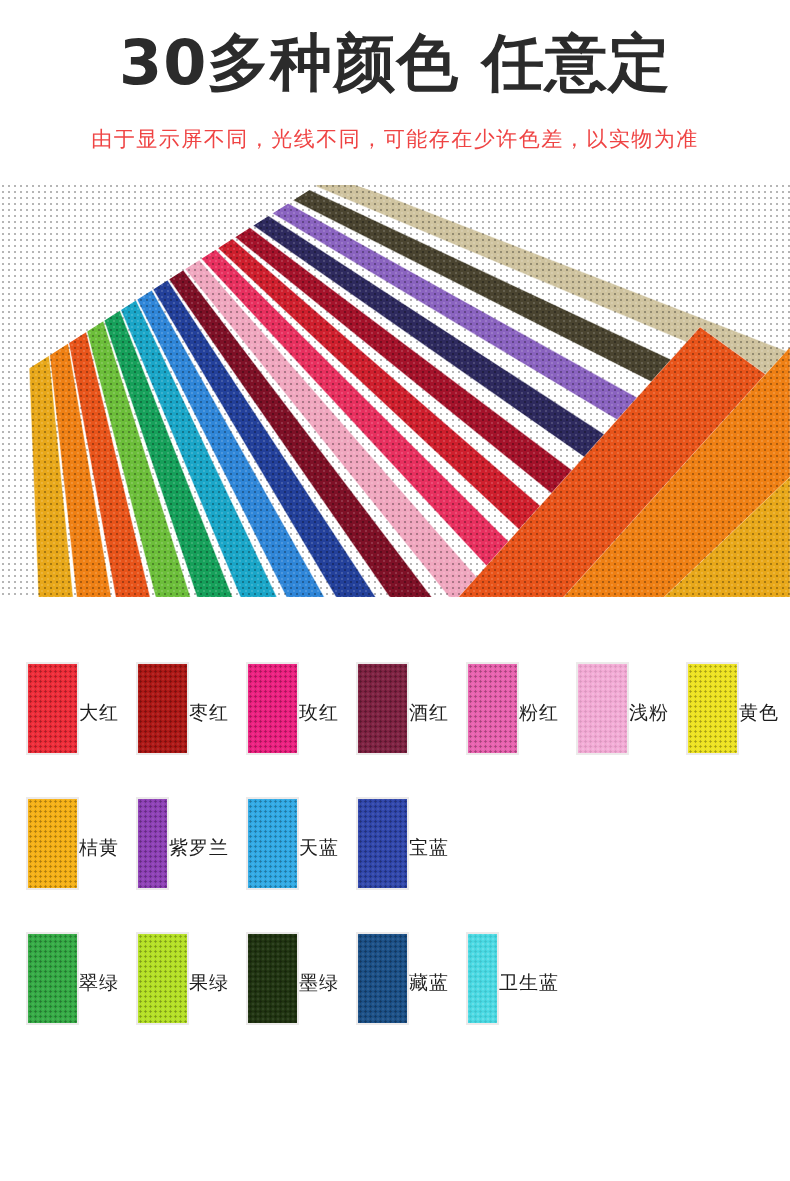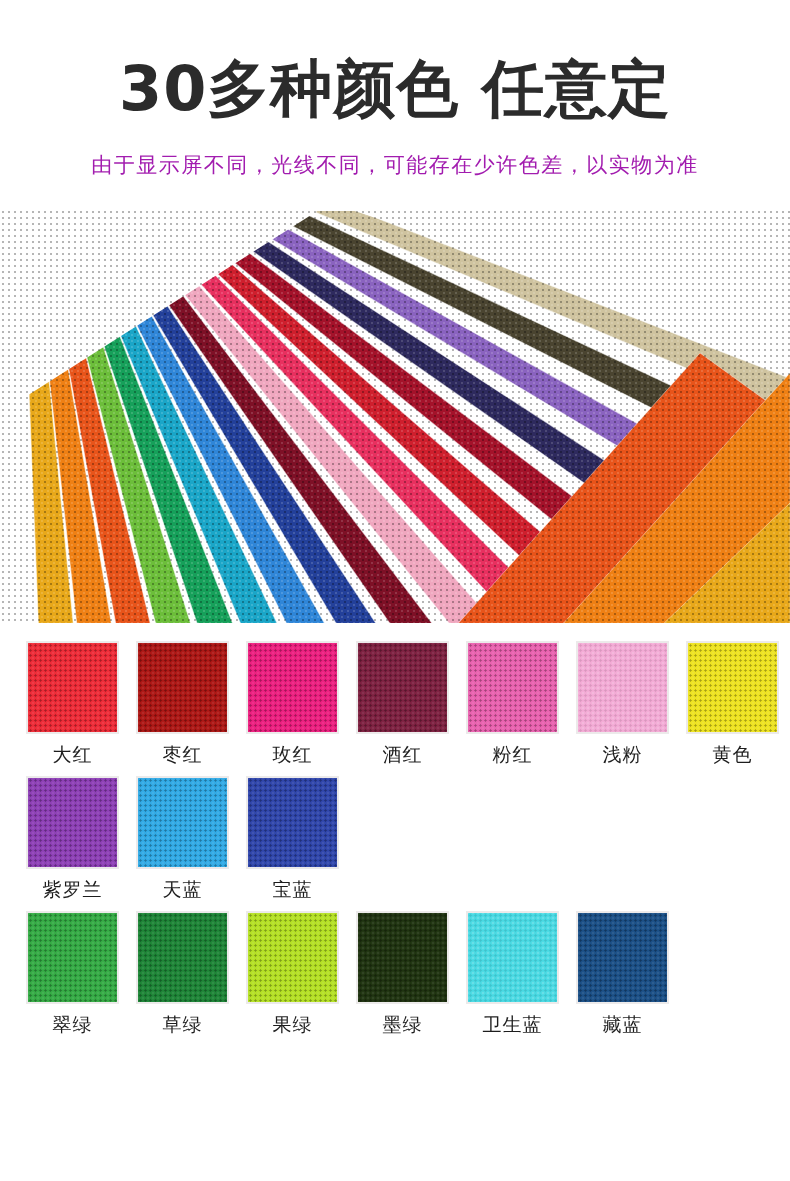--- a/index.html
+++ b/index.html
@@ -10,36 +10,36 @@
   body {
     width: 790px;
     height: 1181px;
     font-family: "Liberation Sans", "DejaVu Sans", sans-serif;
     overflow: hidden;
     position: relative;
   }
 
   
   .header {
-    padding-top: 56px;
+    padding-top: 30px;
     text-align: center;
   }
   .page-title {
     font-size: 62px;
     font-weight: bold;
     letter-spacing: 1px;
     color: #2b2b2b;
     line-height: 1.05;
     margin: 0;
     font-family: "DejaVu Sans", "Liberation Sans", sans-serif;
   }
   .page-subtitle {
     margin: 30px 0 0 0;
     font-size: 21px;
-    color: #a21caf;
+    color: #ef4444;
     letter-spacing: 1.5px;
     font-family: "DejaVu Sans", "Liberation Sans", sans-serif;
   }
 
   
   .fan-photo {
     position: relative;
     width: 790px;
     height: 424px;
     margin-top: 24px;
@@ -90,21 +90,21 @@
     width: 744px;
   }
   .swatch-row {
     display: flex;
     height: 135px;
   }
   .swatch-cell {
     width: 93px;
     margin-right: 17px;
     display: flex;
-    flex-direction: column;
+    flex-direction: row;
     align-items: center;
   }
   .swatch-chip {
     position: relative;
     width: 93px;
     height: 93px;
     box-sizing: border-box;
     border: 2px solid #eceaea;
     overflow: hidden;
   }
@@ -210,20 +210,26 @@
       </div>
       <div class="swatch-cell">
         <div class="swatch-chip" style="background: rgb(237, 226, 32);">
           <div class="mesh"></div>
         </div>
         <div class="swatch-label">黄色</div>
       </div>
     </div>
     <div class="swatch-row">
       <div class="swatch-cell">
+        <div class="swatch-chip" style="background: rgb(245, 176, 21);">
+          <div class="mesh"></div>
+        </div>
+        <div class="swatch-label">桔黄</div>
+      </div>
+      <div class="swatch-cell">
         <div class="swatch-chip" style="background: rgb(141, 63, 181);">
           <div class="mesh"></div>
         </div>
         <div class="swatch-label">紫罗兰</div>
       </div>
       <div class="swatch-cell">
         <div class="swatch-chip" style="background: rgb(48, 169, 228);">
           <div class="mesh"></div>
         </div>
         <div class="swatch-label">天蓝</div>
@@ -236,43 +242,37 @@
       </div>
     </div>
     <div class="swatch-row">
       <div class="swatch-cell">
         <div class="swatch-chip" style="background: rgb(52, 170, 68);">
           <div class="mesh"></div>
         </div>
         <div class="swatch-label">翠绿</div>
       </div>
       <div class="swatch-cell">
-        <div class="swatch-chip" style="background: rgb(29, 132, 54);">
-          <div class="mesh"></div>
-        </div>
-        <div class="swatch-label">草绿</div>
-      </div>
-      <div class="swatch-cell">
         <div class="swatch-chip" style="background: rgb(180, 224, 36);">
           <div class="mesh"></div>
         </div>
         <div class="swatch-label">果绿</div>
       </div>
       <div class="swatch-cell">
         <div class="swatch-chip" style="background: rgb(31, 51, 16);">
           <div class="mesh"></div>
         </div>
         <div class="swatch-label">墨绿</div>
       </div>
       <div class="swatch-cell">
+        <div class="swatch-chip" style="background: rgb(26, 79, 134);">
+          <div class="mesh"></div>
+        </div>
+        <div class="swatch-label">藏蓝</div>
+      </div>
+      <div class="swatch-cell">
         <div class="swatch-chip pale" style="background: rgb(71, 216, 226);">
           <div class="mesh"></div>
         </div>
         <div class="swatch-label">卫生蓝</div>
-      </div>
-      <div class="swatch-cell">
-        <div class="swatch-chip" style="background: rgb(26, 79, 134);">
-          <div class="mesh"></div>
-        </div>
-        <div class="swatch-label">藏蓝</div>
       </div>
     </div>
   </div>
 
 </body></html>

